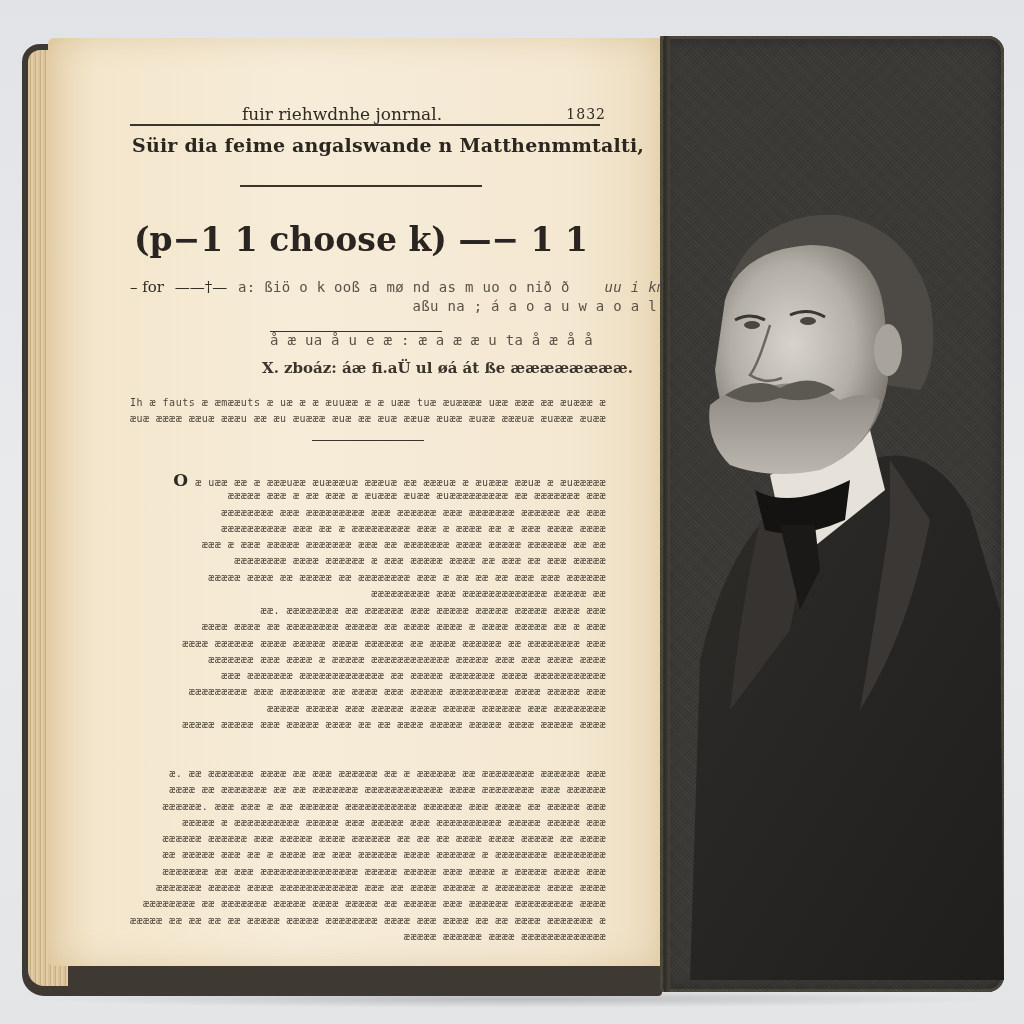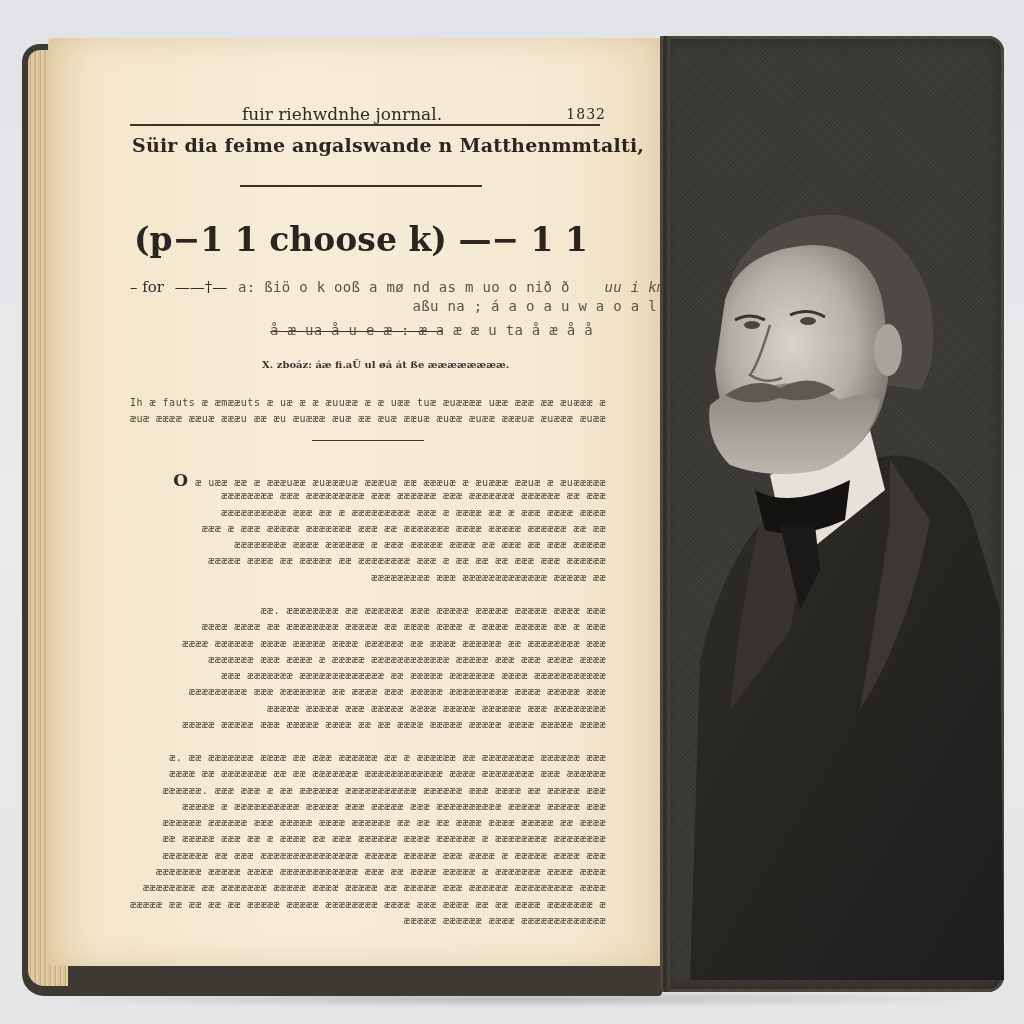--- a/index.html
+++ b/index.html
@@ -11,21 +11,21 @@
   .page{position:absolute;left:48px;top:38px;width:614px;height:928px;background:linear-gradient(90deg,#ead7b4 0%,#f3e6cc 8%,#f6ecd8 40%,#f4e8d2 85%,#ecdcbd 100%);border-radius:6px 2px 2px 6px;box-shadow:inset 0 0 30px rgba(170,130,70,0.25);text-align:right;}
   .page-inner{position:absolute;left:82px;top:0;width:476px;}
   .running-head{position:absolute;top:66px;left:0;width:476px;height:20px;font-size:17px;color:#2e2a24;}
   .running-head .title{position:absolute;left:112px;top:0;}
   .running-head .year{position:absolute;right:0;top:2px;font-size:14px;letter-spacing:1px;}
   .rule{position:absolute;height:1.5px;background:#3a342b;}
   .subtitle{position:absolute;top:96px;left:2px;font-size:19px;font-weight:bold;color:#2b2620;white-space:nowrap;letter-spacing:0.2px;}
   .formula{position:absolute;top:182px;left:4px;font-size:33px;font-weight:bold;color:#2a2520;white-space:nowrap;}
   .for-line{position:absolute;top:240px;left:0;font-size:15px;color:#2e2a24;white-space:nowrap;}
   .garble{color:#5a5248;font-size:14px;letter-spacing:0.3px;white-space:nowrap;font-family:"DejaVu Sans Mono",monospace;}
-  .section-title{position:absolute;top:321px;left:132px;font-size:10px;font-weight:bold;color:#3a342c;white-space:nowrap;}
+  .section-title{position:absolute;top:321px;left:132px;font-size:15px;font-weight:bold;color:#3a342c;white-space:nowrap;}
   .para{position:absolute;left:0;width:476px;}
   .para .line{height:16.3px;font-size:10px;line-height:16.3px;color:#4e463c;white-space:nowrap;overflow:hidden;font-family:"DejaVu Sans Mono",monospace;letter-spacing:0.5px;}
   .para .line.indent{padding-left:16px;}
   .dropcap{font-family:"DejaVu Serif",serif;font-size:17px;font-weight:bold;color:#2e2a24;}
   
   .cover-right{position:absolute;left:660px;top:36px;width:344px;height:956px;background:#3b3936;border-radius:2px 16px 16px 2px;overflow:hidden;box-shadow:inset 0 0 0 3px #4a4539,inset 0 0 18px rgba(0,0,0,0.4);}
   .cover-right .texture{position:absolute;inset:0;background:repeating-linear-gradient(45deg,rgba(255,255,255,0.03) 0 1px,transparent 1px 3px),repeating-linear-gradient(-45deg,rgba(0,0,0,0.08) 0 1px,transparent 1px 3px);}
   .cover-edge{position:absolute;left:664px;top:36px;width:6px;height:956px;background:linear-gradient(90deg,#2d2a25,#47433b);}
   .portrait{position:absolute;left:670px;top:190px;width:334px;height:790px;}
 </style>
@@ -54,52 +54,53 @@
 
     <div class="for-line">
       <span>– for</span>
       <span style="margin:0 6px;">——†—</span>
       <span class="garble">a: ßiö o k ooß a mø nd as m uo o nið ð</span>
       <span class="garble" style="margin-left:30px;font-style:italic;">uu i km æð m aa cßt</span>
       <div class="garble" style="margin-left:88px;margin-top:2px;">aßu na ; á a o a u w a o a l á 1 éa á áh.</div>
     </div>
 
     <div class="rule" style="top:293px;left:140px;width:172px;height:1px;"></div>
-    <div class="garble" style="position:absolute;top:284px;left:140px;">å æ ua å u e æ : æ a æ æ u ta å æ  å  å</div>
+    <div class="garble" style="position:absolute;top:294px;left:140px;">å æ ua å u e æ : æ a æ æ u ta å æ  å  å</div>
 
     <div class="section-title">X. zboáz: áæ fi.aÜ ul øá át  ße ææææææææ.</div>
 
     <div class="para" style="top:357px;">
       <div class="line">Ih æ fauts æ æmææuts æ uæ æ æ æuuææ æ æ uææ tuæ æuææææ uææ æææ ææ æuæææ ææuæ</div>
       <div class="line">æuæ ææææ ææuæ æææu ææ æu æuæææ æuæ ææ æuæ ææuæ æuææ æuææ æææuæ æuæææ æuæææ</div>
     </div>
     <div class="rule" style="top:402px;left:182px;width:112px;height:1px;"></div>
 
     <div class="para" style="top:434px;">
       <div class="line"><span class="dropcap">O</span> <span>æ uææ ææ æ æææuææ æuæææuæ æææuæ ææ æææuæ æ æuæææ ææuæ æ æuæææææ</span></div>
+      <div class="line indent">æææææ æææ æ ææ æææ æ æuæææ æuææ æuæææææææææ ææ æææææææ æææ</div>
       <div class="line">ææææææææ æææ æææææææææ æææ ææææææ æææ æææææææ ææææææ ææ æææ</div>
       <div class="line indent">ææææææææææ æææ ææ æ æææææææææ æææ æ ææææ ææ æ æææ ææææ ææææ</div>
       <div class="line">æææ æ æææ æææææ æææææææ æææ ææ æææææææ ææææ æææææ ææææææ ææ ææ</div>
       <div class="line">ææææææææ ææææ ææææææ æ æææ æææææ ææææ ææ æææ ææ æææ æææææ</div>
       <div class="line">æææææ ææææ ææ æææææ ææ ææææææææ æææ æ ææ ææ ææ æææ æææ ææææææ</div>
       <div class="line">æææææææææ æææ æææææææææææææ æææææ                         ææ</div>
     </div>
 
     <div class="para" style="top:565px;">
       <div class="line indent">ææ. ææææææææ      ææ ææææææ æææ æææææ æææææ æææææ ææææ æææ</div>
       <div class="line">ææææ ææææ ææ ææææææææ æææææ ææ ææææ ææææ æ ææææ æææææ ææ æ æææ</div>
       <div class="line">ææææ ææææææ ææææ æææææ ææææ ææææææ ææ ææææ ææææææ ææ ææææææææ æææ</div>
       <div class="line">æææææææ æææ ææææ æ æææææ ææææææææææææ æææææ æææ æææ ææææ ææææ</div>
       <div class="line">æææ æææææææ æææææææææææææ ææ æææææ æææææææ ææææ æææææææææææ</div>
       <div class="line">æææææææææ æææ æææææææ ææ ææææ æææ æææææ æææææææææ ææææ æææææ æææ</div>
       <div class="line">æææææ æææææ æææ æææææ          ææææ æææææ ææææææ æææ ææææææææ</div>
       <div class="line indent">æææææ æææææ æææ æææææ ææææ ææ ææ ææææ æææææ æææææ ææææ æææææ ææææ</div>
     </div>
 
-    <div class="para" style="top:712px;">
+    <div class="para" style="top:728px;">
       <div class="line indent">æ. ææ æææææææ ææææ ææ æææ ææææææ ææ æ ææææææ ææ ææææææææ ææææææ æææ</div>
       <div class="line">ææææ ææ æææææææ ææ ææ æææææææ ææææææææææææ ææææ ææææææææ æææ ææææææ</div>
       <div class="line">ææææææ. æææ æææ æ ææ ææææææ æææææææææææ ææææææ æææ ææææ ææ æææææ æææ</div>
       <div class="line">æææææ æ ææææææææææ æææææ æææ æææææ æææ ææææææææææ æææææ æææææ æææ</div>
       <div class="line">ææææææ ææææææ æææ æææææ ææææ ææææææ ææ ææ ææ ææææ ææææ æææææ ææ ææææ</div>
       <div class="line">ææ æææææ æææ ææ æ ææææ ææ æææ ææææææ ææææ ææææææ æ ææææææææ ææææææææ</div>
       <div class="line">æææææææ ææ æææ æææææææææææææææ æææææ æææææ æææ ææææ æ æææææ ææææ æææ</div>
       <div class="line">æææææææ æææææ ææææ ææææææææææææ æææ ææ ææææ æææææ æ æææææææ ææææ ææææ</div>
       <div class="line">ææææææææ ææ æææææææ æææææ ææææ æææææ ææ æææææ æææ ææææææ æææææææææ ææææ</div>
       <div class="line">æææææ ææ ææ ææ ææ æææææ æææææ ææææææææ ææææ æææ ææææ ææ ææ ææææ æææææææ æææ</div>

